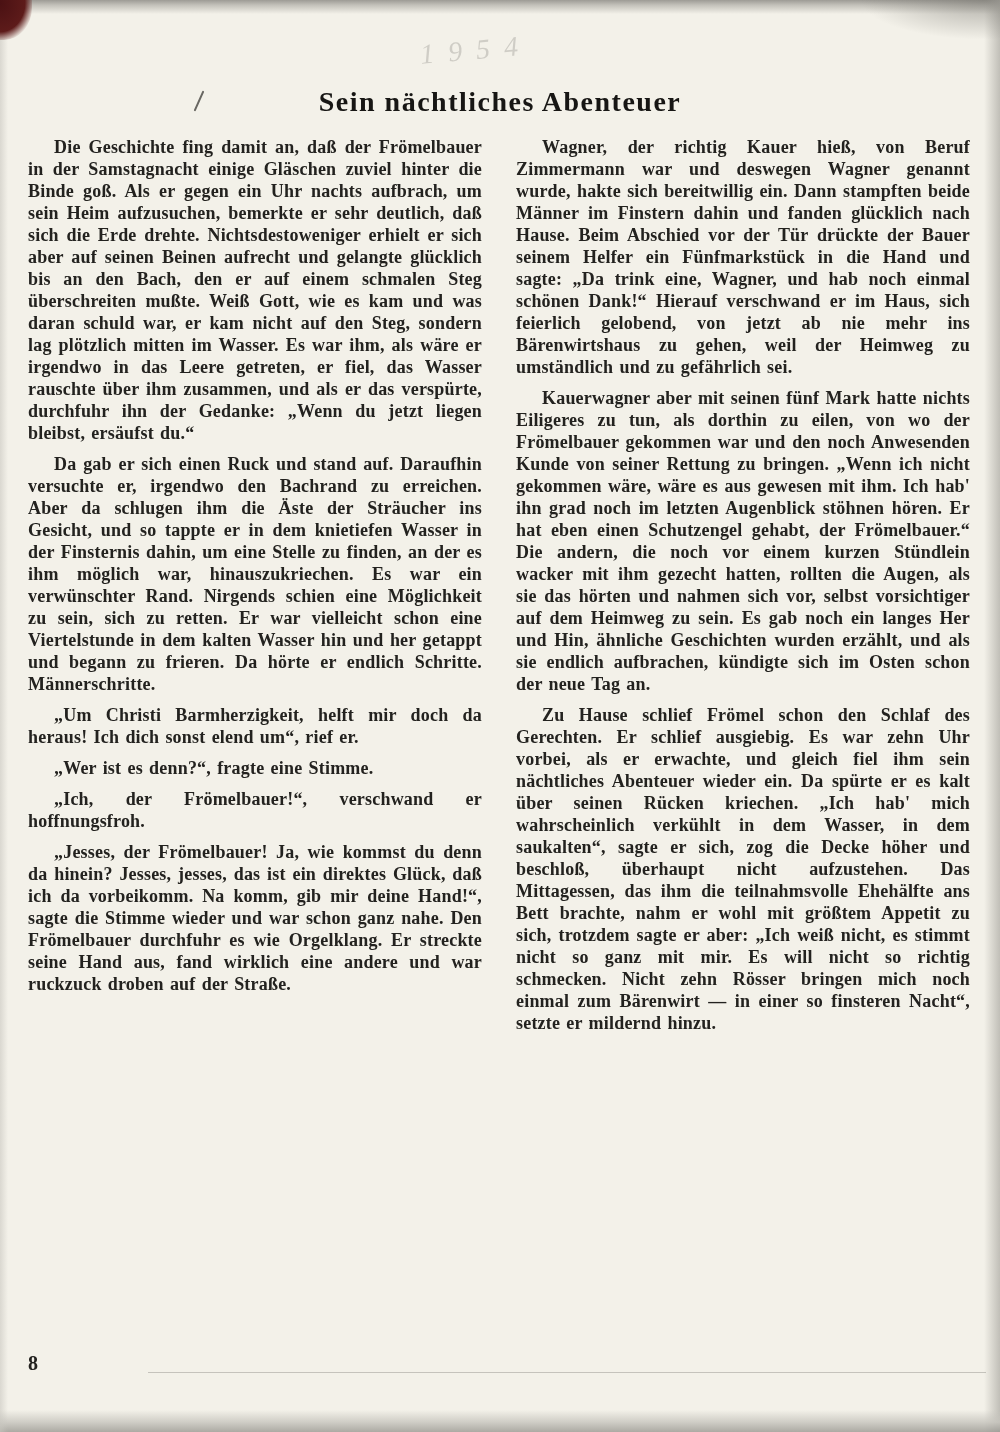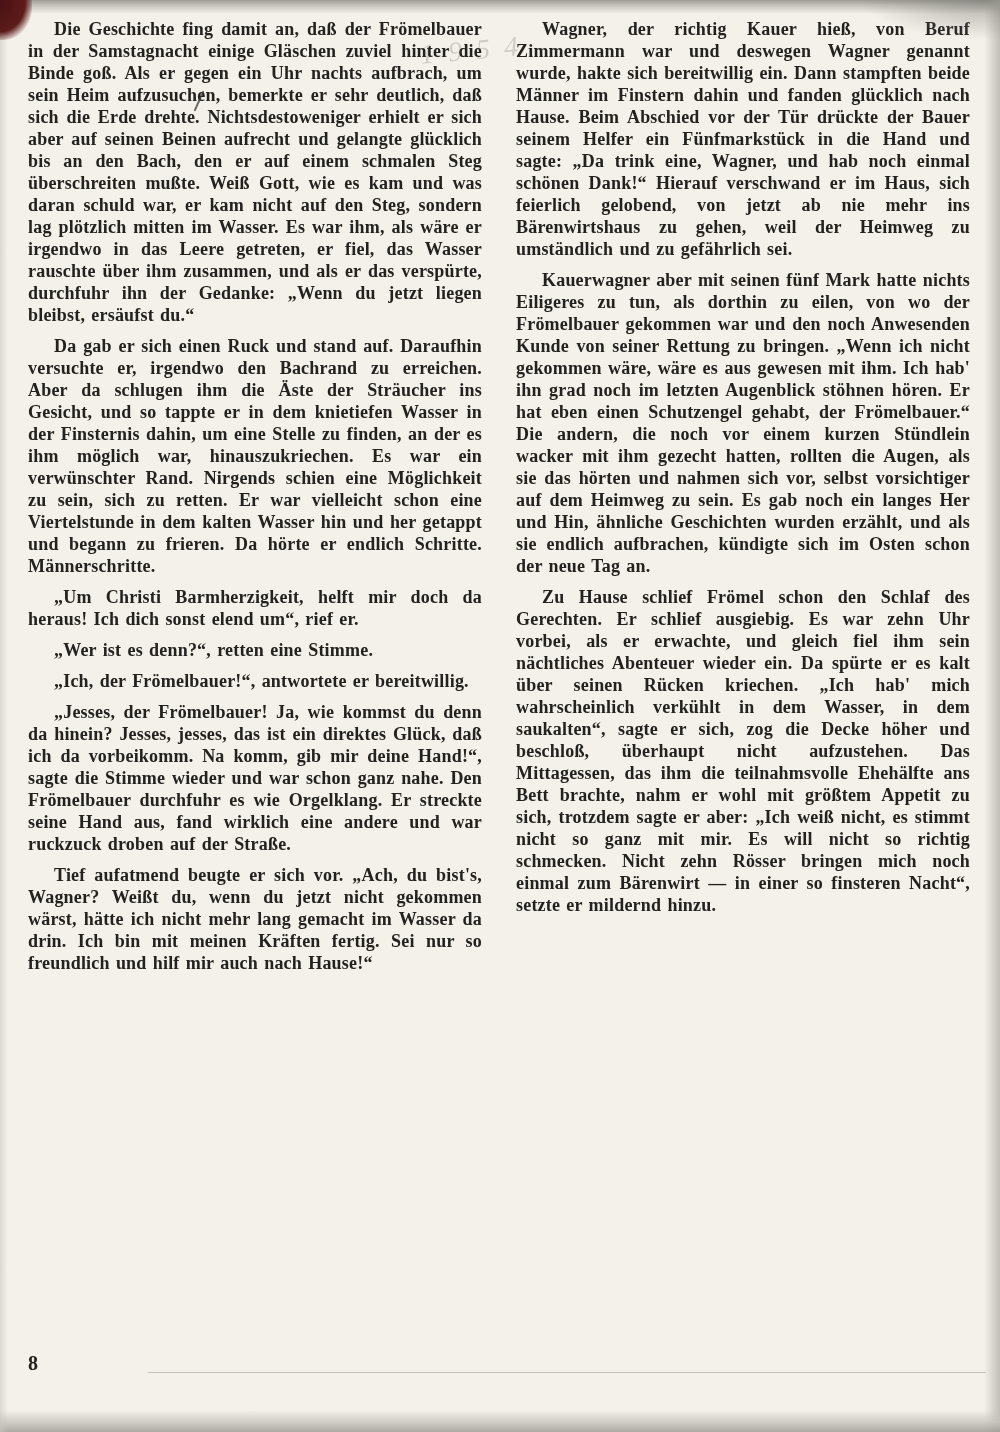--- a/index.html
+++ b/index.html
@@ -107,30 +107,30 @@
 
   <div class="edge-top"></div>
   <div class="edge-right"></div>
   <div class="edge-bottom"></div>
   <div class="edge-left"></div>
   <div class="corner-blot"></div>
   <div class="corner-shade-tr"></div>
   <div class="year-mark">1954</div>
   <div class="pen-stroke"></div>
 
+  <h1 class="title">Sein nächtliches Abenteuer</h1>
 
   <div class="columns">
     <div class="col">
       <p>Die Geschichte fing damit an, daß der Frömelbauer in der Samstagnacht einige Gläschen zuviel hinter die Binde goß. Als er gegen ein Uhr nachts aufbrach, um sein Heim aufzusuchen, bemerkte er sehr deutlich, daß sich die Erde drehte. Nichtsdestoweniger erhielt er sich aber auf seinen Beinen aufrecht und gelangte glücklich bis an den Bach, den er auf einem schmalen Steg überschreiten mußte. Weiß Gott, wie es kam und was daran schuld war, er kam nicht auf den Steg, sondern lag plötzlich mitten im Wasser. Es war ihm, als wäre er irgendwo in das Leere getreten, er fiel, das Wasser rauschte über ihm zusammen, und als er das verspürte, durchfuhr ihn der Gedanke: „Wenn du jetzt liegen bleibst, ersäufst du.“</p>
       <p>Da gab er sich einen Ruck und stand auf. Daraufhin versuchte er, irgendwo den Bachrand zu erreichen. Aber da schlugen ihm die Äste der Sträucher ins Gesicht, und so tappte er in dem knietiefen Wasser in der Finsternis dahin, um eine Stelle zu finden, an der es ihm möglich war, hinauszukriechen. Es war ein verwünschter Rand. Nirgends schien eine Möglichkeit zu sein, sich zu retten. Er war vielleicht schon eine Viertelstunde in dem kalten Wasser hin und her getappt und begann zu frieren. Da hörte er endlich Schritte. Männerschritte.</p>
       <p>„Um Christi Barmherzigkeit, helft mir doch da heraus! Ich dich sonst elend um“, rief er.</p>
-      <p>„Wer ist es denn?“, retten eine Stimme.</p>
-      <p>„Ich, der Frömelbauer!“, antwortete er bereitwillig.</p>
+      <p>„Wer ist es denn?“, fragte eine Stimme.</p>
+      <p>„Ich, der Frömelbauer!“, verschwand er hoffnungsfroh.</p>
       <p>„Jesses, der Frömelbauer! Ja, wie kommst du denn da hinein? Jesses, jesses, das ist ein direktes Glück, daß ich da vorbeikomm. Na komm, gib mir deine Hand!“, sagte die Stimme wieder und war schon ganz nahe. Den Frömelbauer durchfuhr es wie Orgelklang. Er streckte seine Hand aus, fand wirklich eine andere und war ruckzuck droben auf der Straße.</p>
-      <p>Tief aufatmend beugte er sich vor. „Ach, du bist's, Wagner? Weißt du, wenn du jetzt nicht gekommen wärst, hätte ich nicht mehr lang gemacht im Wasser da drin. Ich bin mit meinen Kräften fertig. Sei nur so freundlich und hilf mir auch nach Hause!“</p>
     </div>
     <div class="col">
       <p>Wagner, der richtig Kauer hieß, von Beruf Zimmermann war und deswegen Wagner genannt wurde, hakte sich bereitwillig ein. Dann stampften beide Männer im Finstern dahin und fanden glücklich nach Hause. Beim Abschied vor der Tür drückte der Bauer seinem Helfer ein Fünfmarkstück in die Hand und sagte: „Da trink eine, Wagner, und hab noch einmal schönen Dank!“ Hierauf verschwand er im Haus, sich feierlich gelobend, von jetzt ab nie mehr ins Bärenwirtshaus zu gehen, weil der Heimweg zu umständlich und zu gefährlich sei.</p>
       <p>Kauerwagner aber mit seinen fünf Mark hatte nichts Eiligeres zu tun, als dorthin zu eilen, von wo der Frömelbauer gekommen war und den noch Anwesenden Kunde von seiner Rettung zu bringen. „Wenn ich nicht gekommen wäre, wäre es aus gewesen mit ihm. Ich hab' ihn grad noch im letzten Augenblick stöhnen hören. Er hat eben einen Schutzengel gehabt, der Frömelbauer.“ Die andern, die noch vor einem kurzen Stündlein wacker mit ihm gezecht hatten, rollten die Augen, als sie das hörten und nahmen sich vor, selbst vorsichtiger auf dem Heimweg zu sein. Es gab noch ein langes Her und Hin, ähnliche Geschichten wurden erzählt, und als sie endlich aufbrachen, kündigte sich im Osten schon der neue Tag an.</p>
       <p>Zu Hause schlief Frömel schon den Schlaf des Gerechten. Er schlief ausgiebig. Es war zehn Uhr vorbei, als er erwachte, und gleich fiel ihm sein nächtliches Abenteuer wieder ein. Da spürte er es kalt über seinen Rücken kriechen. „Ich hab' mich wahrscheinlich verkühlt in dem Wasser, in dem saukalten“, sagte er sich, zog die Decke höher und beschloß, überhaupt nicht aufzustehen. Das Mittagessen, das ihm die teilnahmsvolle Ehehälfte ans Bett brachte, nahm er wohl mit größtem Appetit zu sich, trotzdem sagte er aber: „Ich weiß nicht, es stimmt nicht so ganz mit mir. Es will nicht so richtig schmecken. Nicht zehn Rösser bringen mich noch einmal zum Bärenwirt — in einer so finsteren Nacht“, setzte er mildernd hinzu.</p>
     </div>
   </div>
 
   <div class="page-number">8</div>
   <div class="bottom-rule"></div>

